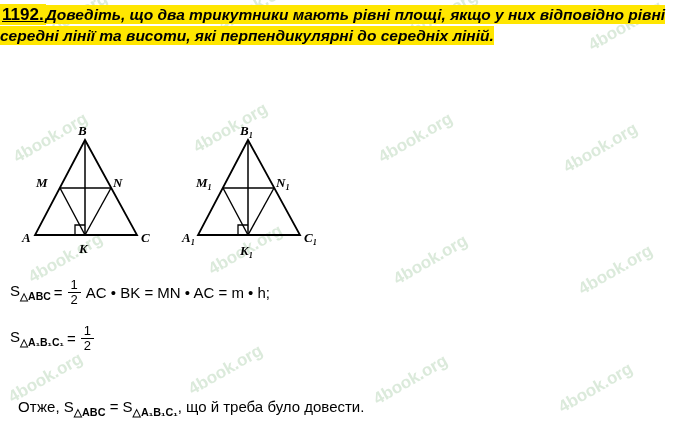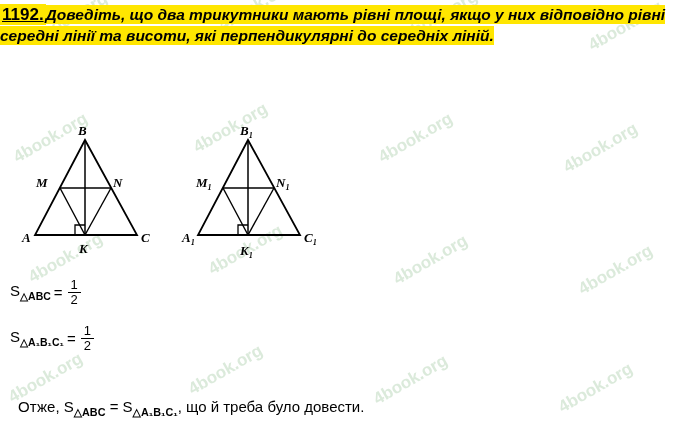--- a/index.html
+++ b/index.html
@@ -214,20 +214,21 @@
 
   <div class="formulas">
 
     <div class="frow">
       <span class="lhs"><span>S</span><sub>△ABC</sub></span>
       <span class="eqpart">=</span>
       <span class="frac">
         <span class="num">1</span>
         <span class="den">2</span>
       </span>
+      <span class="eqpart">AC • BK = MN • AC = m • h;</span>
     </div>
 
     <div class="frow">
       <span class="lhs"><span>S</span><sub>△A₁B₁C₁</sub></span>
       <span class="eqpart">=</span>
       <span class="frac">
         <span class="num">1</span>
         <span class="den">2</span>
       </span>
     </div>

